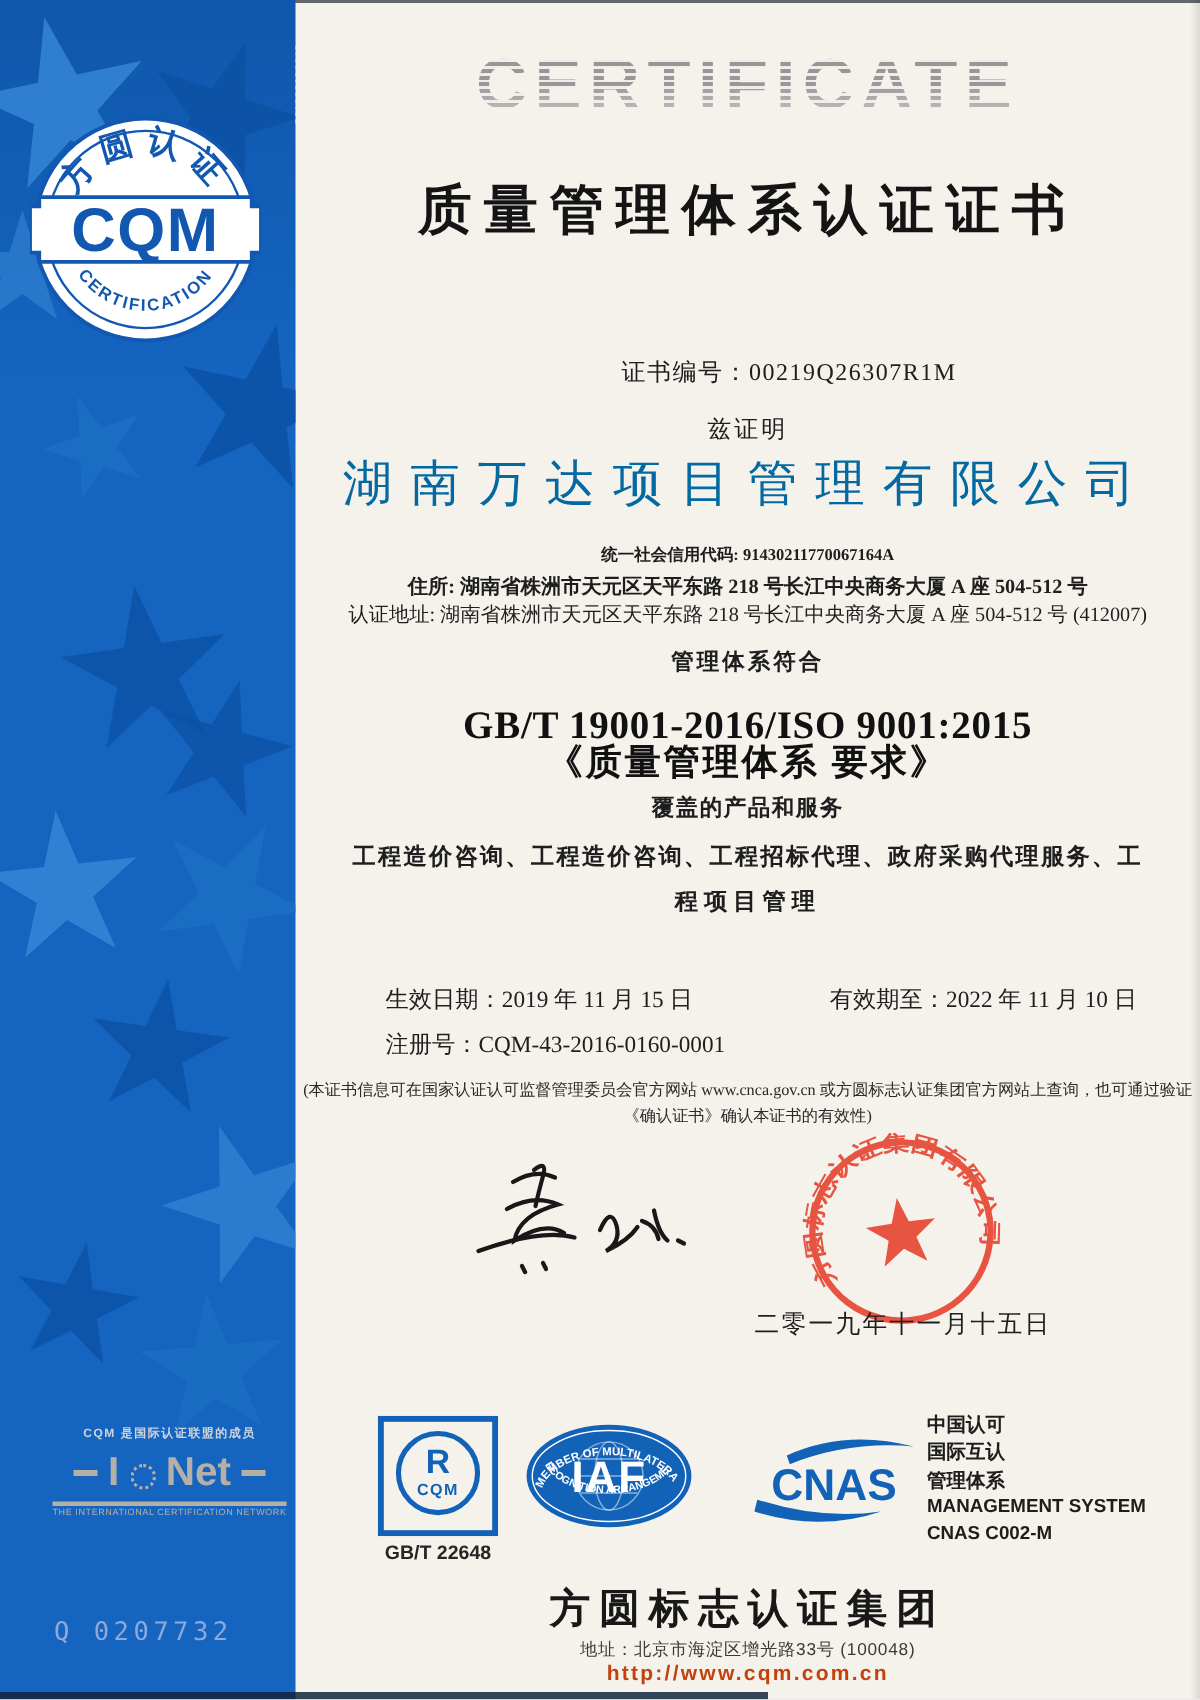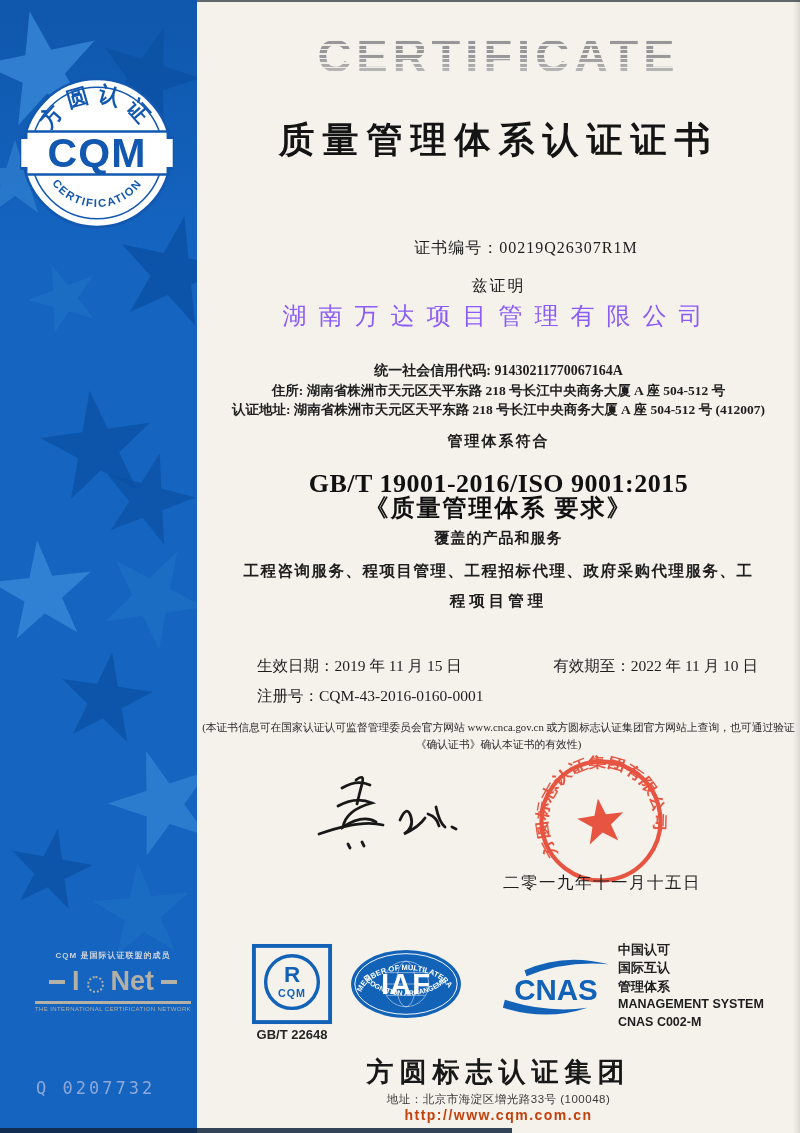--- a/index.html
+++ b/index.html
@@ -31,24 +31,24 @@
 
   .watermark{top:28px;font-family:"Liberation Sans",sans-serif;font-weight:bold;font-size:47px;
              letter-spacing:5px;color:#97979a;}
   .watermark::after{content:"";position:absolute;inset:0;pointer-events:none;
       background:
         linear-gradient(to bottom,rgba(245,242,236,0) 50%,rgba(245,242,236,.55) 95%),
         repeating-linear-gradient(to bottom,rgba(245,242,236,0) 0 2.5px,rgba(245,242,236,.95) 2.5px 4.5px);}
   .cert-title{top:116px;font-family:"Liberation Sans",sans-serif;font-weight:bold;font-size:36px;letter-spacing:8px;color:#141414;}
   .row-certno{top:238px;font-size:16px;padding-left:55px;letter-spacing:1px;}
   .certify{top:276px;font-size:16px;letter-spacing:2px;}
-  .company{top:300px;font-size:24px;letter-spacing:12px;color:#8b5cf6;}
-  .credit{top:362px;font-size:14px;font-weight:600;}
+  .company{top:300px;font-size:33px;letter-spacing:12px;color:#0369a1;}
+  .credit{top:362px;font-size:11px;font-weight:600;}
   .addr1{top:382px;font-size:13.5px;font-weight:600;}
-  .addr2{top:401px;font-size:13.5px;font-weight:700;}
+  .addr2{top:401px;font-size:13.5px;font-weight:400;}
   .conform{top:432px;font-size:15px;font-weight:bold;letter-spacing:2px;}
   .standard{top:457px;font-size:26px;font-weight:bold;letter-spacing:.5px;color:#111;margin-top:12px;}
   .std-name{top:492px;font-size:24px;font-weight:bold;letter-spacing:2px;color:#111;}
   .scope-head{top:529px;font-size:15px;font-weight:bold;letter-spacing:1px;}
   .scope1{top:561px;font-size:15.5px;font-weight:600;letter-spacing:1.5px;}
   .scope2{top:591px;font-size:15.5px;font-weight:600;letter-spacing:4px;}
   .dates-row{position:absolute;left:60px;right:42px;top:656px;display:flex;justify-content:space-between;font-size:15.5px;}
   .reg-row{position:absolute;left:60px;top:686px;font-size:15.5px;}
   .fineprint{top:719px;font-size:10.8px;line-height:1.55;color:#2a2a2a;}
   .signature{position:absolute;left:115px;top:772px;}
@@ -133,21 +133,21 @@
     <div class="abs company">湖南万达项目管理有限公司</div>
     <div class="abs credit">统一社会信用代码: 91430211770067164A</div>
     <div class="abs addr1">住所: 湖南省株洲市天元区天平东路 218 号长江中央商务大厦 A 座 504-512 号</div>
     <div class="abs addr2">认证地址: 湖南省株洲市天元区天平东路 218 号长江中央商务大厦 A 座 504-512 号 (412007)</div>
 
     <div class="abs conform">管理体系符合</div>
     <div class="abs standard">GB/T 19001-2016/ISO 9001:2015</div>
     <div class="abs std-name">《质量管理体系  要求》</div>
 
     <div class="abs scope-head">覆盖的产品和服务</div>
-    <div class="abs scope1">工程咨询服务、程项目管理、工程招标代理、政府采购代理服务、工</div>
+    <div class="abs scope1">工程造价咨询、工程造价咨询、工程招标代理、政府采购代理服务、工</div>
     <div class="abs scope2">程项目管理</div>
 
     <div class="dates-row">
       <span><span>生效日期：</span><span>2019 年 11 月 15 日</span></span>
       <span><span>有效期至：</span><span>2022 年 11 月 10 日</span></span>
     </div>
     <div class="reg-row">
       <span>注册号：</span><span>CQM-43-2016-0160-0001</span>
     </div>
 

